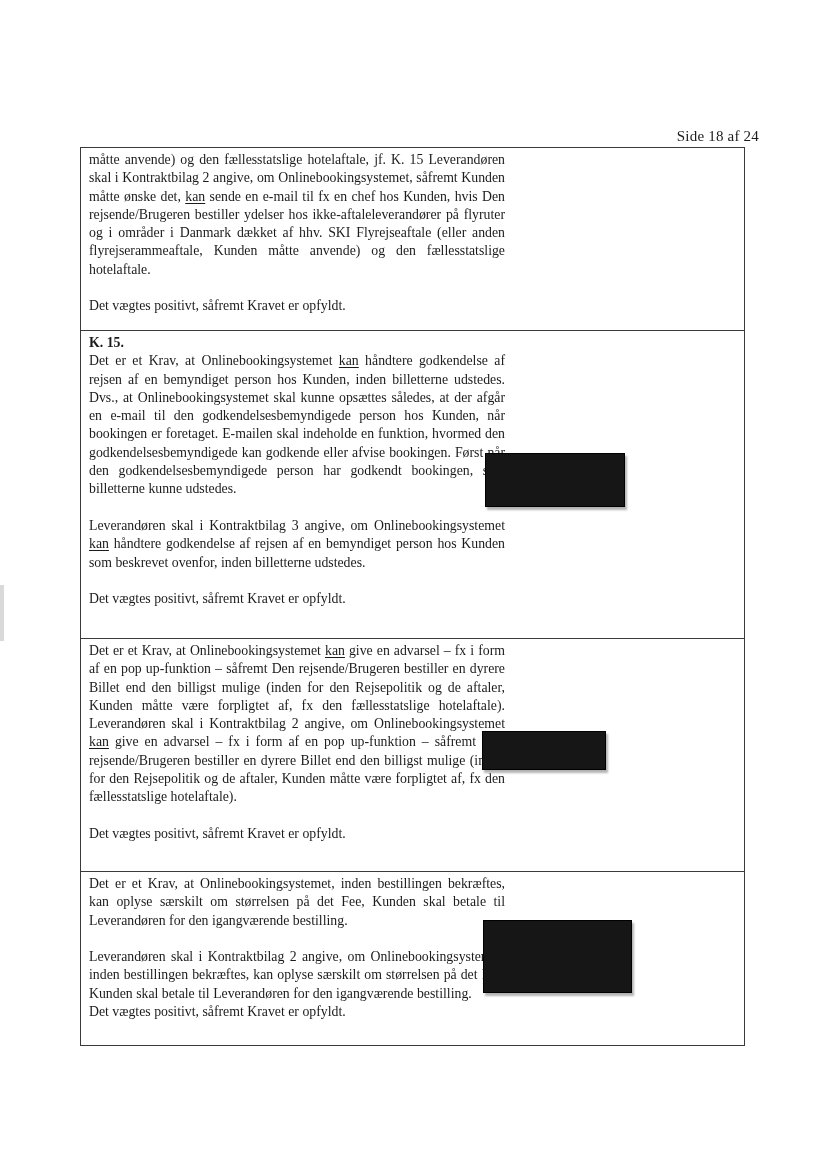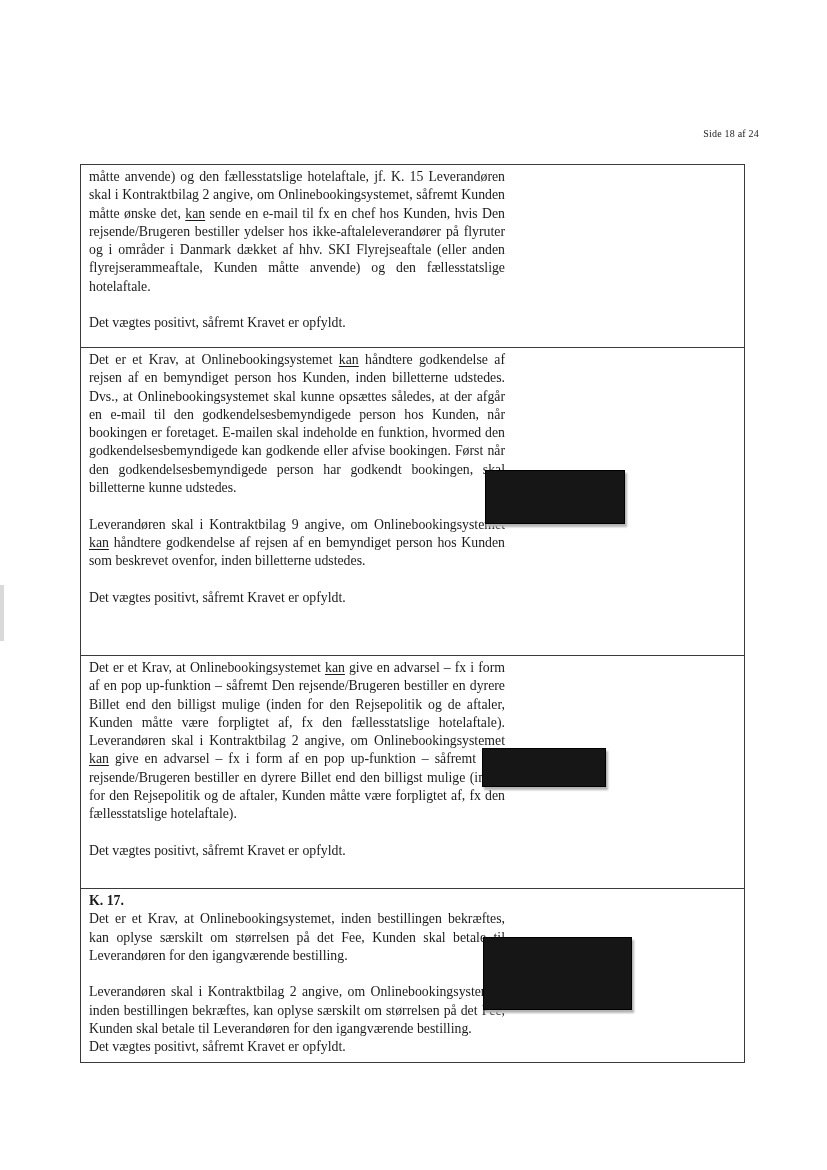--- a/index.html
+++ b/index.html
@@ -10,36 +10,36 @@
     background: #ffffff;
     position: relative;
     overflow: hidden;
     font-family: "Liberation Serif", "DejaVu Serif", serif;
     color: #1b1b1b;
   }
   .page-number {
     position: absolute;
     top: 128px;
     right: 68px;
-    font-size: 10px;
+    font-size: 15px;
     letter-spacing: 0.2px;
   }
   .scan-artifact {
     position: absolute;
     left: 0;
     top: 585px;
     width: 4px;
     height: 56px;
     background: #c9c9c9;
     opacity: 0.7;
   }
   .doc-table {
     position: absolute;
     left: 80px;
-    top: 164px;
+    top: 147px;
     width: 665px;
     border: 1px solid #3a3a3a;
     box-sizing: border-box;
   }
   .row {
     position: relative;
     padding: 3px 10px 4px 8px;
     box-sizing: border-box;
   }
   .row + .row { border-top: 1px solid #3a3a3a; }
@@ -78,38 +78,38 @@
 
   <div class="row row-1">
     <div class="text-col">
       <p class="para gap-after"><span>måtte anvende) og den fællesstatslige hotelaftale, jf. K. 15 Leverandøren skal i Kontraktbilag 2 angive, om Onlinebookingsystemet, såfremt Kunden måtte ønske det, </span><u>kan</u><span> sende en e-mail til fx en chef hos Kunden, hvis Den rejsende/Brugeren bestiller ydelser hos ikke-aftaleleverandører på flyruter og i områder i Danmark dækket af hhv. SKI Flyrejseaftale (eller anden flyrejserammeaftale, Kunden måtte anvende) og den fællesstatslige hotelaftale.</span></p>
       <p class="weight-note">Det vægtes positivt, såfremt Kravet er opfyldt.</p>
     </div>
   </div>
 
   <div class="row row-2">
     <div class="text-col">
+      <p class="req-heading">K. 15.</p>
       <p class="para gap-after"><span>Det er et Krav, at Onlinebookingsystemet </span><u>kan</u><span> håndtere godkendelse af rejsen af en bemyndiget person hos Kunden, inden billetterne udstedes. Dvs., at Onlinebookingsystemet skal kunne opsættes således, at der afgår en e-mail til den godkendelsesbemyndigede person hos Kunden, når bookingen er foretaget. E-mailen skal indeholde en funktion, hvormed den godkendelsesbemyndigede kan godkende eller afvise bookingen. Først når den godkendelsesbemyndigede person har godkendt bookingen, skal billetterne kunne udstedes.</span></p>
-      <p class="para gap-after"><span>Leverandøren skal i Kontraktbilag 9 angive, om Onlinebookingsystemet </span><u>kan</u><span> håndtere godkendelse af rejsen af en bemyndiget person hos Kunden som beskrevet ovenfor, inden billetterne udstedes.</span></p>
+      <p class="para gap-after"><span>Leverandøren skal i Kontraktbilag 3 angive, om Onlinebookingsystemet </span><u>kan</u><span> håndtere godkendelse af rejsen af en bemyndiget person hos Kunden som beskrevet ovenfor, inden billetterne udstedes.</span></p>
       <p class="weight-note">Det vægtes positivt, såfremt Kravet er opfyldt.</p>
     </div>
     <div class="redaction redaction-k15"></div>
   </div>
 
   <div class="row row-3">
     <div class="text-col">
       <p class="para gap-after"><span>Det er et Krav, at Onlinebookingsystemet </span><u>kan</u><span> give en advarsel – fx i form af en pop up-funktion – såfremt Den rejsende/Brugeren bestiller en dyrere Billet end den billigst mulige (inden for den Rejsepolitik og de aftaler, Kunden måtte være forpligtet af, fx den fællesstatslige hotelaftale). Leverandøren skal i Kontraktbilag 2 angive, om Onlinebookingsystemet </span><u>kan</u><span> give en advarsel – fx i form af en pop up-funktion – såfremt Den rejsende/Brugeren bestiller en dyrere Billet end den billigst mulige (inden for den Rejsepolitik og de aftaler, Kunden måtte være forpligtet af, fx den fællesstatslige hotelaftale).</span></p>
       <p class="weight-note">Det vægtes positivt, såfremt Kravet er opfyldt.</p>
     </div>
     <div class="redaction redaction-k16"></div>
   </div>
 
   <div class="row row-4">
     <div class="text-col">
-      <p class="req-heading">K. 17.</p>
       <p class="para gap-after"><span>Det er et Krav, at Onlinebookingsystemet, inden bestillingen bekræftes, kan oplyse særskilt om størrelsen på det Fee, Kunden skal betale til Leverandøren for den igangværende bestilling.</span></p>
       <p class="para"><span>Leverandøren skal i Kontraktbilag 2 angive, om Onlinebookingsystemet, inden bestillingen bekræftes, kan oplyse særskilt om størrelsen på det Fee, Kunden skal betale til Leverandøren for den igangværende bestilling.</span></p>
       <p class="weight-note">Det vægtes positivt, såfremt Kravet er opfyldt.</p>
     </div>
     <div class="redaction redaction-k17"></div>
   </div>
 
 </div>
 
 </body></html>

